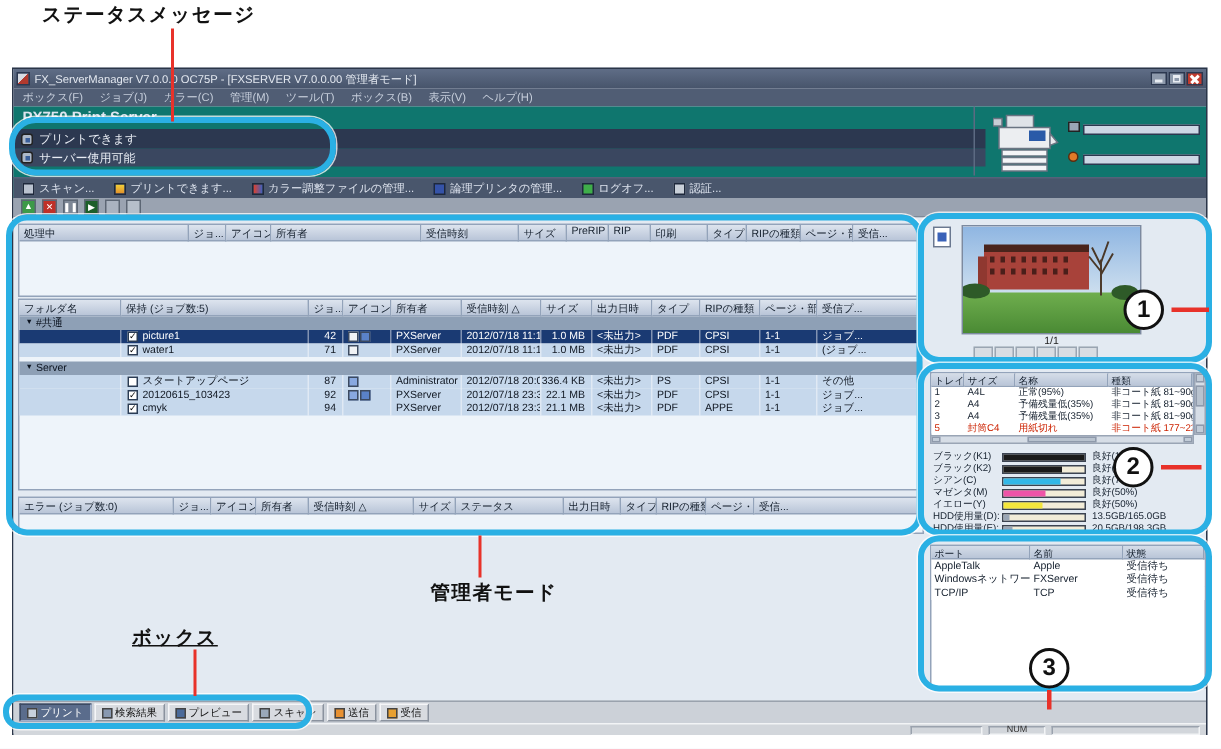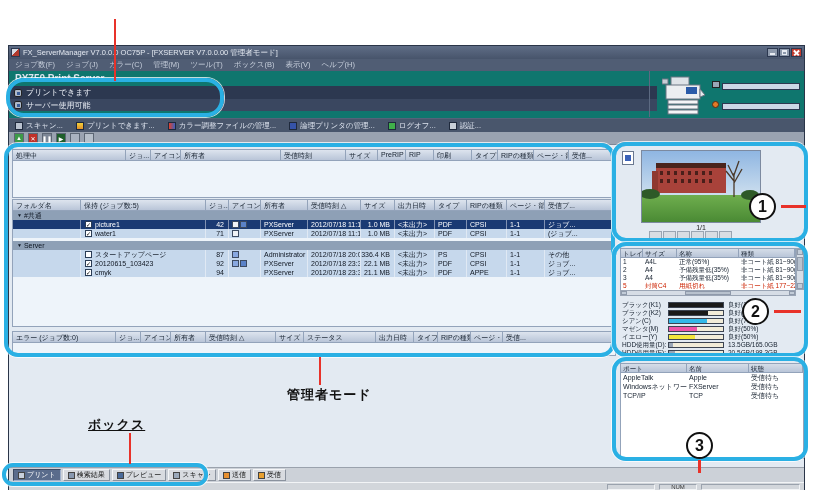--- a/index.html
+++ b/index.html
@@ -123,21 +123,21 @@
 
     <div class="titlebar">
       <span class="titleicon"></span>
       <span class="titletext">FX_ServerManager V7.0.0.0 OC75P - [FXSERVER V7.0.0.00 管理者モード]</span>
       <span class="winbtn wb-min"></span>
       <span class="winbtn wb-max"></span>
       <span class="winbtn wb-close"></span>
     </div>
 
     <div class="menubar" id="menubar">
-        <span class="menu-item">ジョブ数(F)</span>
+        <span class="menu-item">ボックス(F)</span>
         <span class="menu-item">ジョブ(J)</span>
         <span class="menu-item">カラー(C)</span>
         <span class="menu-item">管理(M)</span>
         <span class="menu-item">ツール(T)</span>
         <span class="menu-item">ボックス(B)</span>
         <span class="menu-item">表示(V)</span>
         <span class="menu-item">ヘルプ(H)</span>
       </div>
 
     <div class="headerzone">
@@ -541,20 +541,21 @@
         </div>
       </div>
 
     <div class="statusbar">
       <span class="sbcell" style="left:598px;width:48px;"></span>
       <span class="sbcell" style="left:650px;width:38px;">NUM</span>
       <span class="sbcell" style="left:692px;width:99px;"></span>
     </div>
   </div>
 
+  <div class="ann-label" style="left:28px;top:1px;">ステータスメッセージ</div>
   <div class="redline" style="left:114px;top:19px;width:2px;height:62px;"></div>
 
   <div class="hl" style="left:6px;top:78px;width:218px;height:39px;border-radius:18px;"></div>
   <div class="hl" style="left:4px;top:143px;width:611px;height:214px;"></div>
   <div class="hl" style="left:612px;top:142px;width:196px;height:100px;"></div>
   <div class="hl" style="left:612px;top:242px;width:196px;height:115px;"></div>
   <div class="hl" style="left:612px;top:357px;width:196px;height:104px;"></div>
   <div class="hl" style="left:2px;top:463px;width:206px;height:23px;border-radius:11px;"></div>
 
   <div class="redline" style="left:319px;top:357px;width:2px;height:28px;"></div>

